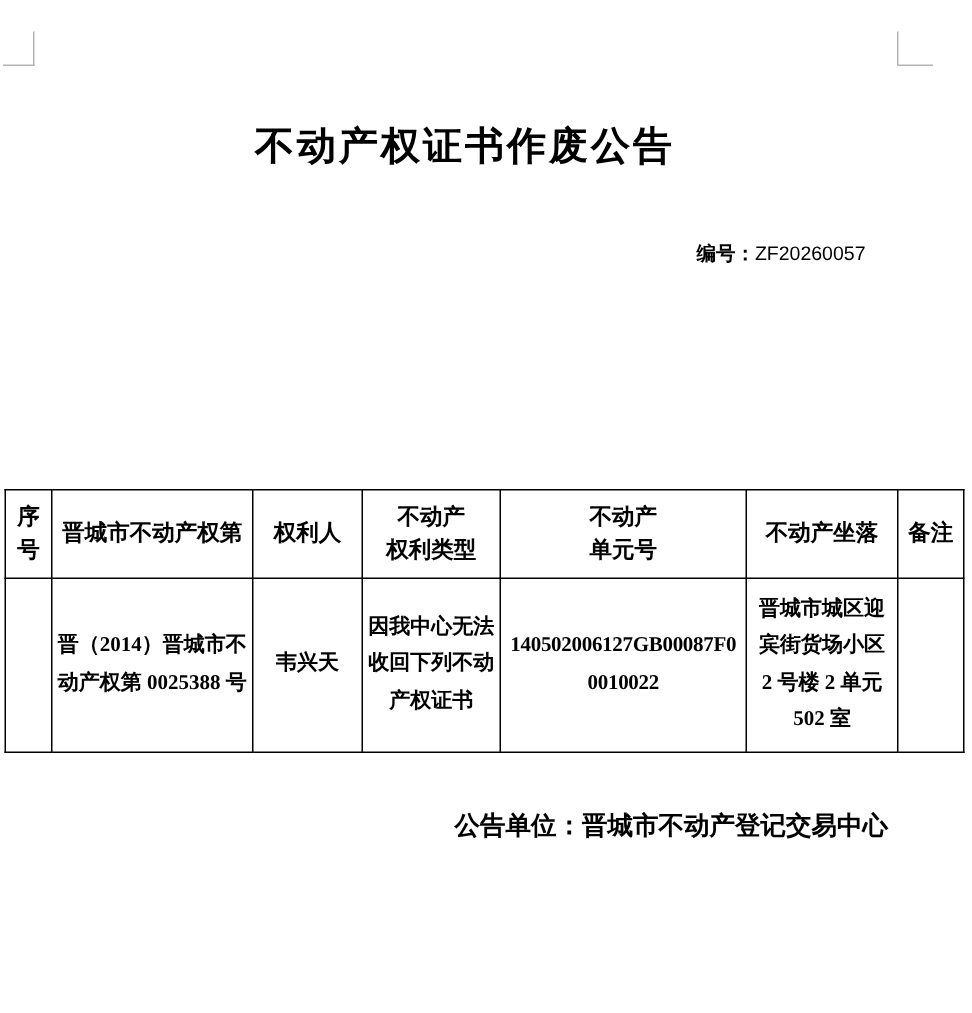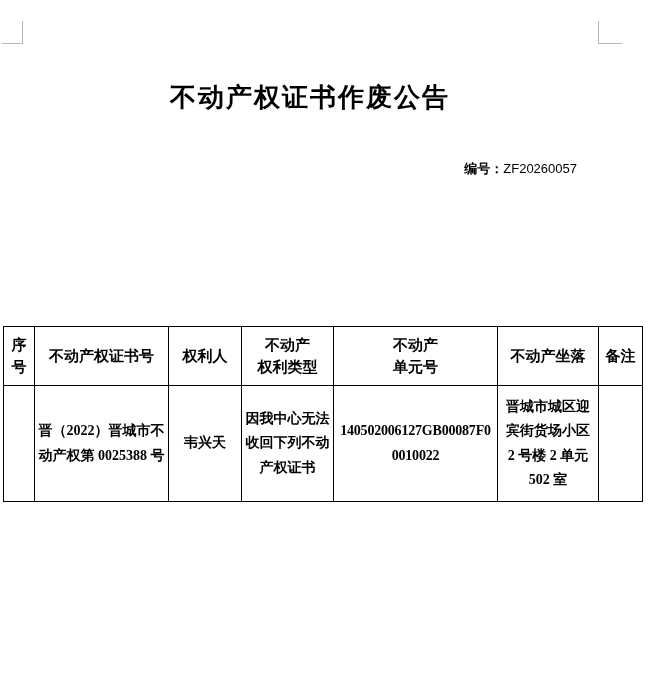--- a/index.html
+++ b/index.html
@@ -86,37 +86,38 @@
         <col style="width:134px">
         <col style="width:73px">
       <col style="width:92px">
         <col style="width:164px">
         <col style="width:101px">
       <col style="width:44px">
     </colgroup>
     <thead>
       <tr>
         <th>序号</th>
-        <th>不动产权证书号</th>
+        <th>晋城市不动产权第</th>
         <th>权利人</th>
         <th>不动产
 权利类型</th>
         <th>不动产
 单元号</th>
         <th>不动产坐落</th>
         <th>备注</th>
       </tr>
     </thead>
     <tbody>
       <tr>
         <td></td>
-        <td class="col-cert">晋（2022）晋城市不动产权第 0025388 号</td>
+        <td class="col-cert">晋（2014）晋城市不动产权第 0025388 号</td>
         <td>韦兴天</td>
         <td>因我中心无法收回下列不动产权证书</td>
         <td class="col-unit">140502006127GB00087F00010022</td>
         <td class="col-loc">晋城市城区迎宾街货场小区 2 号楼 2 单元 502 室</td>
         <td></td>
       </tr>
     </tbody>
   </table>
 
+  <div class="announcer">公告单位：晋城市不动产登记交易中心</div>
 
 </div>
 
 </body></html>

